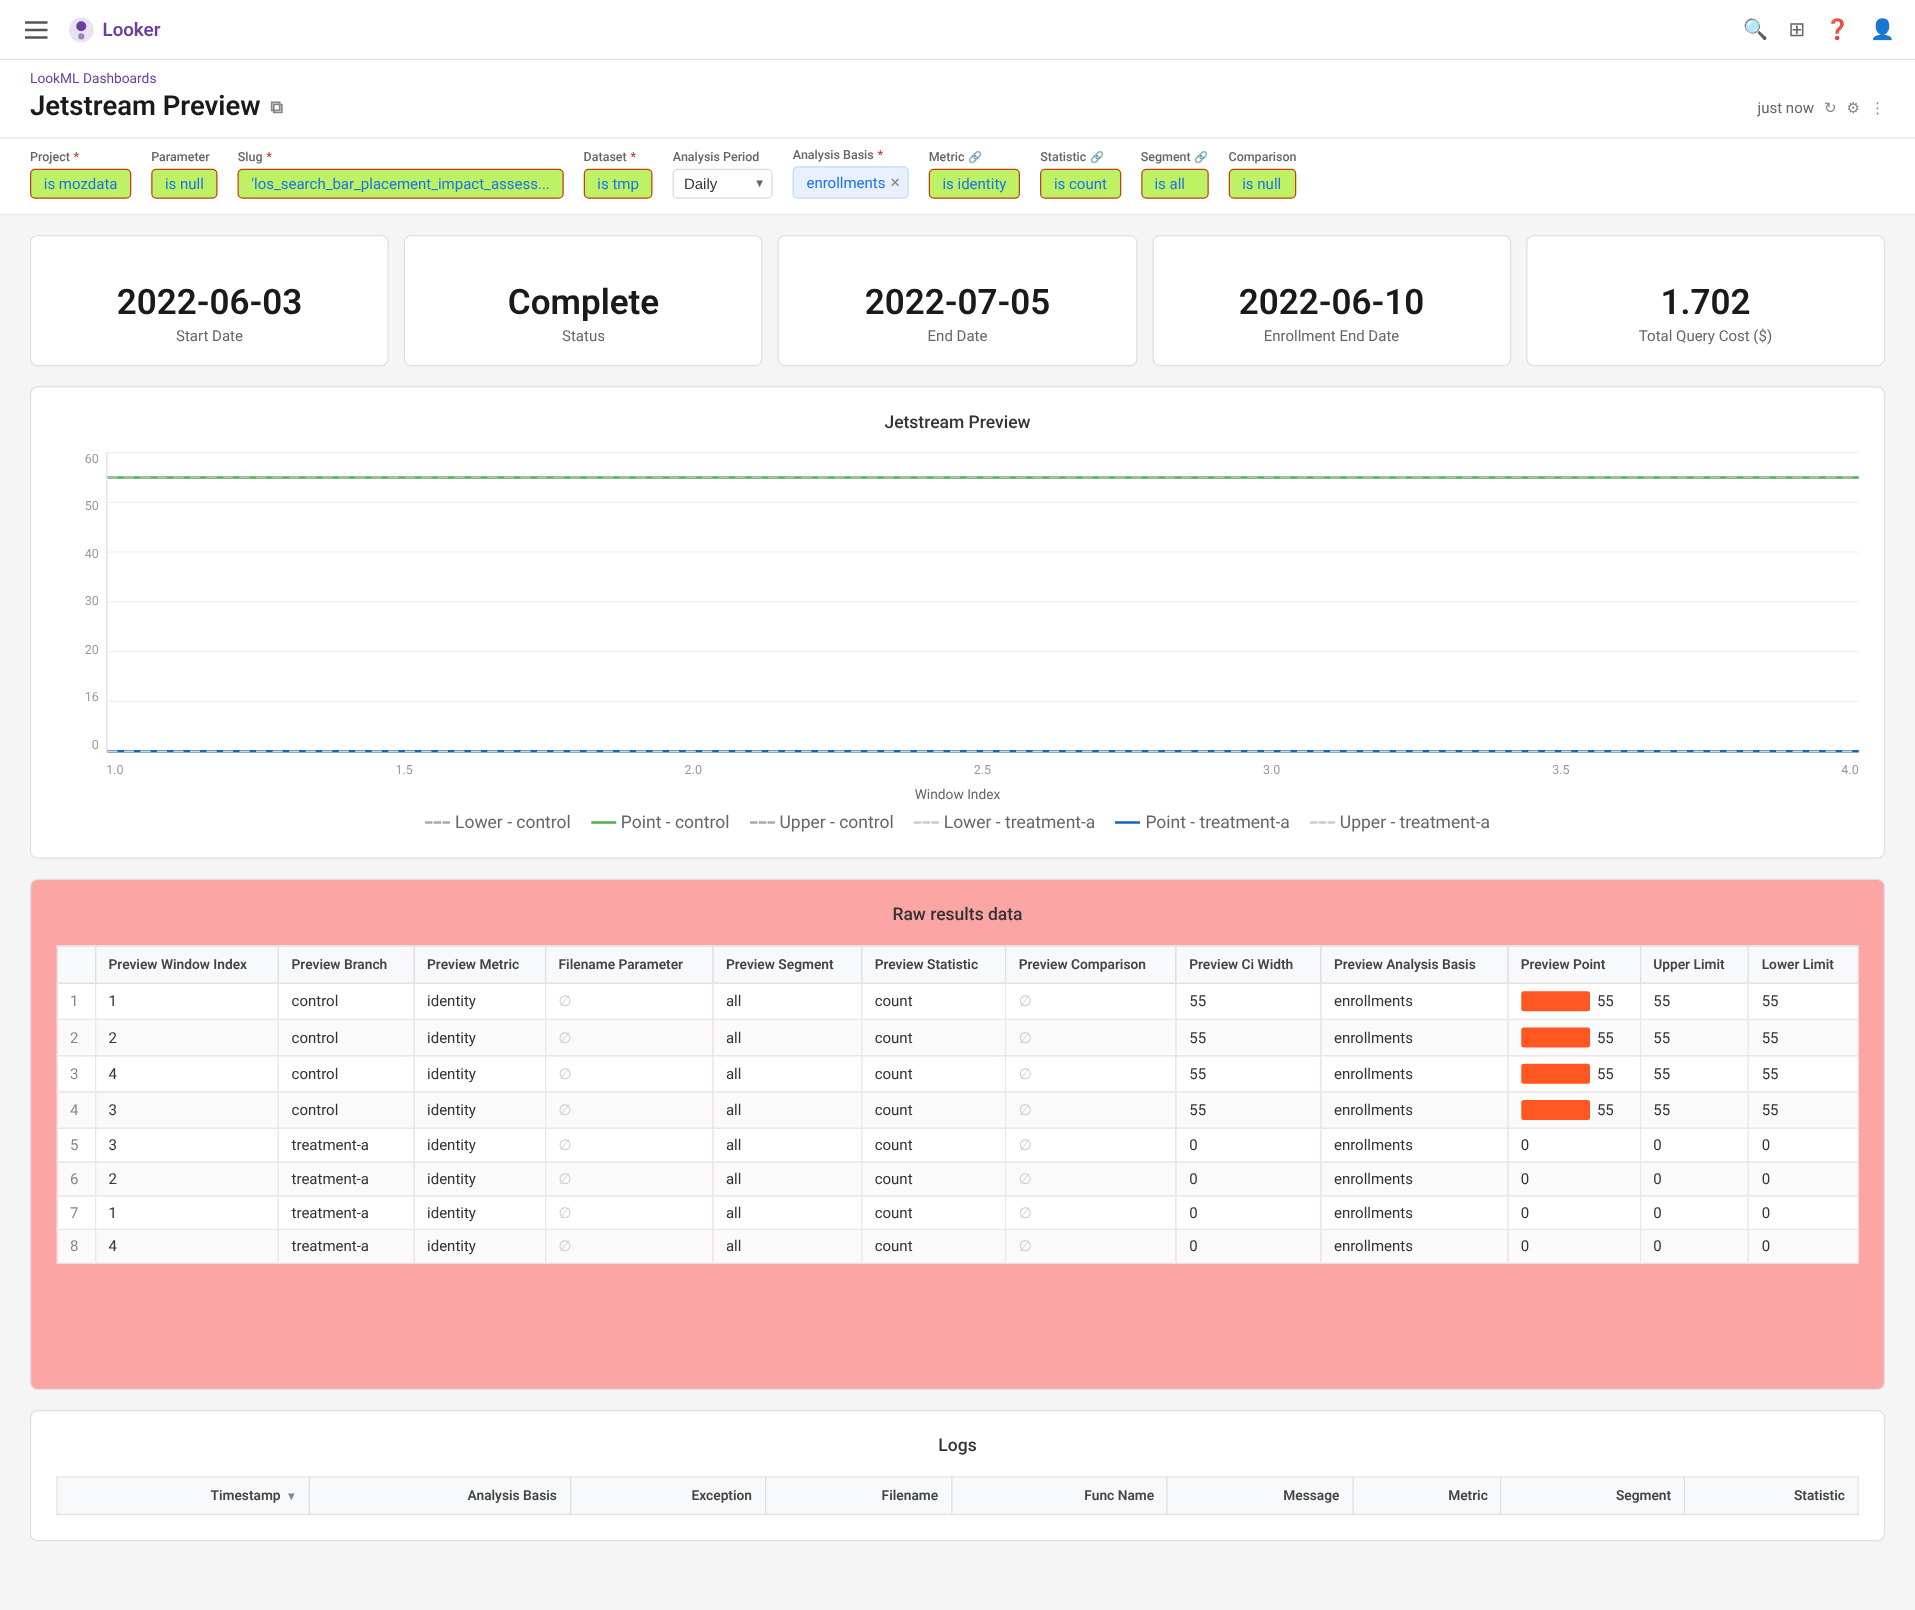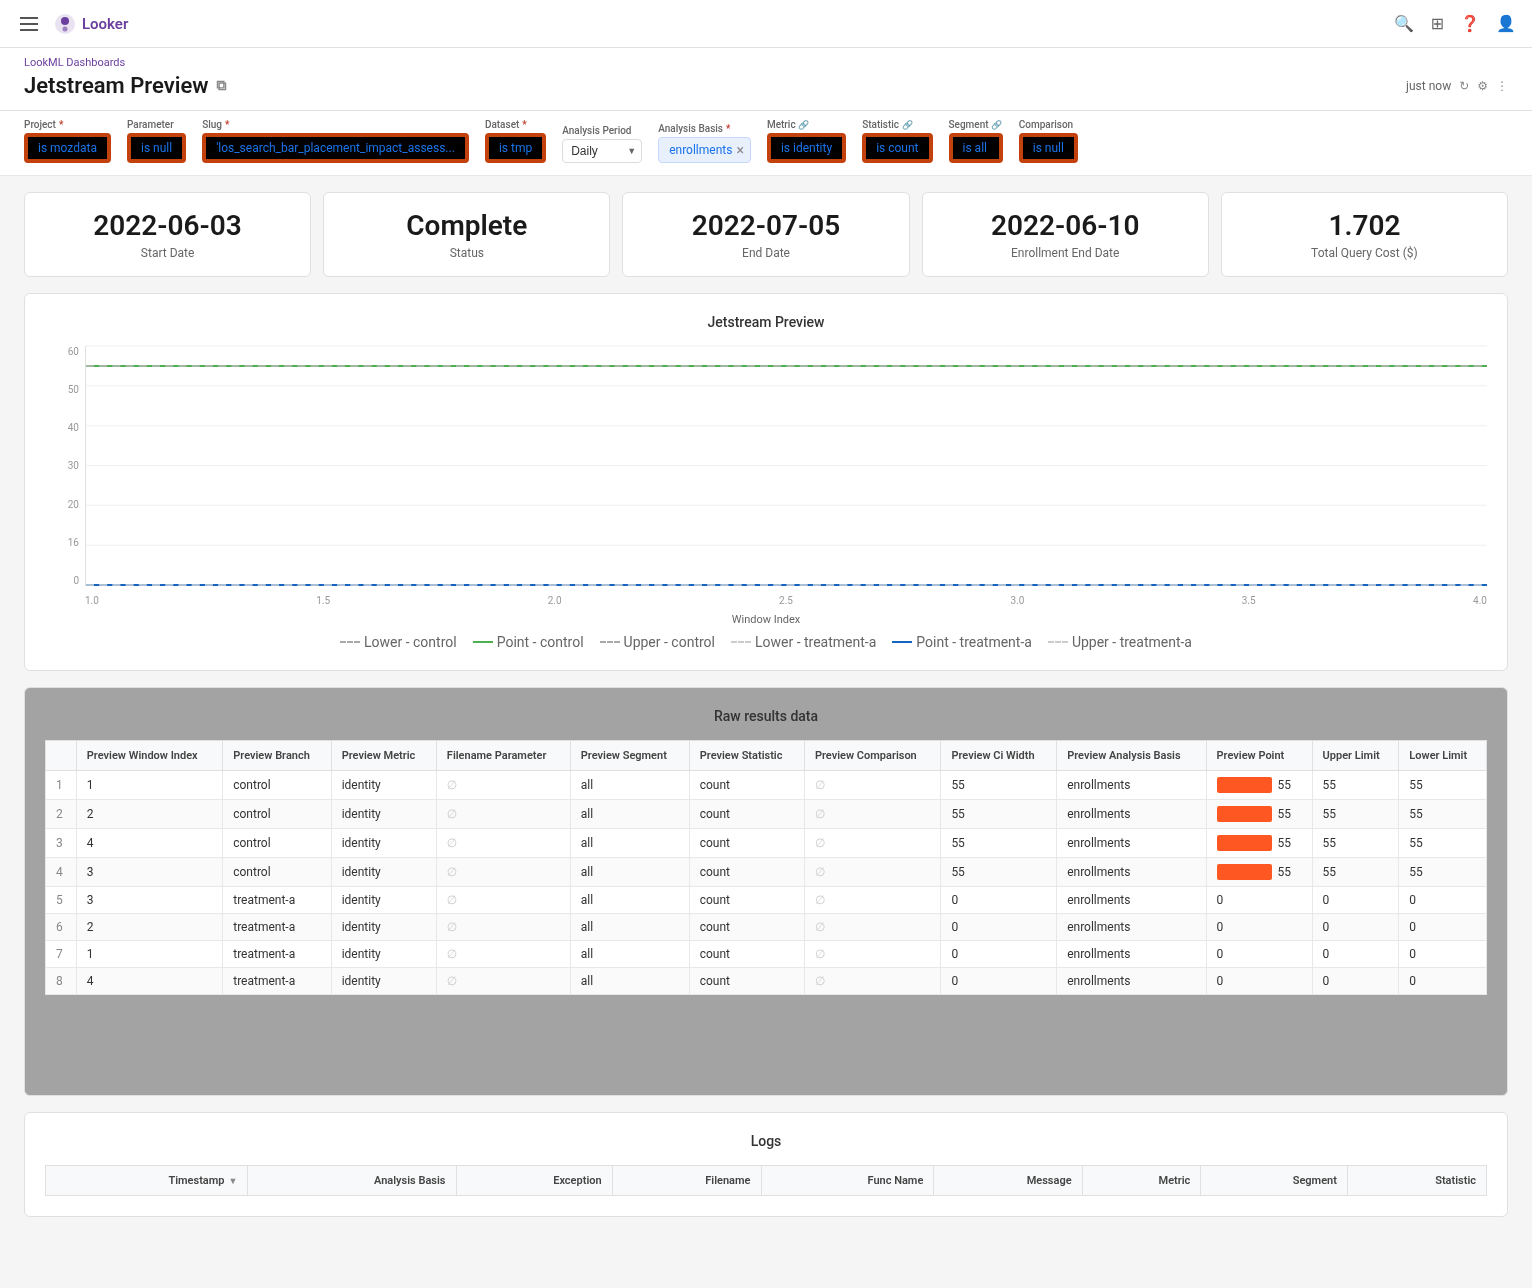--- a/index.html
+++ b/index.html
@@ -20,51 +20,51 @@
     .page-title { font-size: 22px; font-weight: 600; color: #1a1a1a; display: flex; align-items: center; gap: 8px; }
     .title-icon { font-size: 14px; color: #888; cursor: pointer; }
     .header-actions { display: flex; align-items: center; gap: 8px; font-size: 12px; color: #666; }
     
     
     .filters-row { background: #fff; padding: 8px 24px 12px; border-bottom: 1px solid #e8e8e8; display: flex; flex-wrap: wrap; gap: 16px; align-items: flex-end; }
     .filter-item { display: flex; flex-direction: column; gap: 3px; }
     .filter-label { font-size: 10px; color: #666; font-weight: 500; display: flex; align-items: center; gap: 3px; }
     .filter-label .required { color: #c0392b; }
     .filter-label .link-icon { color: #6B3F9E; font-size: 9px; }
-    .filter-chip { background: #000000; border: 4px solid #c2410c; border-radius: 4px; padding: 4px 10px; font-size: 12px; color: #1a73e8; cursor: pointer; white-space: nowrap; }
+    .filter-chip { background: #bef264; border: 1px solid #c2410c; border-radius: 4px; padding: 4px 10px; font-size: 12px; color: #1a73e8; cursor: pointer; white-space: nowrap; }
     .filter-select { background: #fff; border: 1px solid #dadce0; border-radius: 4px; padding: 4px 24px 4px 8px; font-size: 12px; color: #333; cursor: pointer; appearance: none; min-width: 80px; }
     .filter-select-wrap { position: relative; }
     .filter-select-wrap::after { content: '▼'; position: absolute; right: 6px; top: 50%; transform: translateY(-50%); font-size: 9px; color: #666; pointer-events: none; }
     .filter-chip-with-x { display: flex; align-items: center; gap: 4px; background: #e8f0fe; border: 1px solid #c5d8fb; border-radius: 4px; padding: 4px 6px 4px 10px; font-size: 12px; color: #1a73e8; }
     .chip-x { cursor: pointer; font-size: 14px; color: #888; }
     
     
     .main-content { padding: 16px 24px; }
     
     
     .summary-tiles { display: flex; gap: 12px; margin-bottom: 16px; }
     .tile { background: #fff; border: 1px solid #e0e0e0; border-radius: 6px; padding: 16px 20px; flex: 1; text-align: center; }
-    .tile-value { font-size: 28px; font-weight: 600; color: #1a1a1a; margin-bottom: 4px; }
+    .tile-value { font-size: 28px; font-weight: 600; color: #1a1a1a; margin-bottom: 4px; margin-top: 20px; }
     .tile-label { font-size: 12px; color: #666; }
     
     
     .chart-section { background: #fff; border: 1px solid #e0e0e0; border-radius: 6px; padding: 20px; margin-bottom: 16px; }
     .chart-title { text-align: center; font-size: 14px; font-weight: 500; color: #333; margin-bottom: 16px; }
     .chart-container { position: relative; width: 100%; height: 280px; }
     .chart-y-axis { position: absolute; left: 0; top: 0; bottom: 40px; width: 40px; display: flex; flex-direction: column; justify-content: space-between; align-items: flex-end; padding-right: 6px; font-size: 10px; color: #999; }
     .chart-area { position: absolute; left: 40px; right: 0; top: 0; bottom: 40px; border-left: 1px solid #e0e0e0; border-bottom: 1px solid #e0e0e0; }
     .chart-x-axis { position: absolute; bottom: 20px; left: 40px; right: 0; display: flex; justify-content: space-between; font-size: 10px; color: #999; }
     .chart-x-label { text-align: center; font-size: 11px; color: #666; position: absolute; bottom: 0; left: 50%; transform: translateX(-50%); }
     .chart-legend { display: flex; justify-content: center; gap: 16px; flex-wrap: wrap; font-size: 14px; color: #666; margin-top: 8px; }
     .legend-item { display: flex; align-items: center; gap: 4px; }
     .legend-line { width: 20px; height: 2px; }
     .legend-dashed { border-top: 2px dashed; width: 20px; height: 0; }
     
     
-    .table-section { background: #a3a3a3; border: 1px solid #e0e0e0; border-radius: 6px; padding: 20px; margin-bottom: 16px; }
+    .table-section { background: #fca5a5; border: 1px solid #e0e0e0; border-radius: 6px; padding: 20px; margin-bottom: 16px; }
     .table-title { text-align: center; font-size: 14px; font-weight: 500; color: #333; margin-bottom: 16px; }
     .data-table { width: 100%; border-collapse: collapse; font-size: 12px; }
     .data-table th { background: #f8f9fa; border: 1px solid #e0e0e0; padding: 8px 10px; text-align: left; font-weight: 600; font-size: 11px; color: #444; white-space: nowrap; vertical-align: bottom; }
     .data-table td { border: 1px solid #e8e8e8; padding: 6px 10px; color: #333; }
     .data-table tr:nth-child(even) td { background: #fafafa; }
     .data-table tr:nth-child(odd) td { background: #fff; }
     .bar-cell { display: flex; align-items: center; gap: 6px; }
     .bar { height: 16px; background: #ff5722; border-radius: 2px; min-width: 2px; }
     .null-icon { color: #ccc; font-size: 12px; }
     

